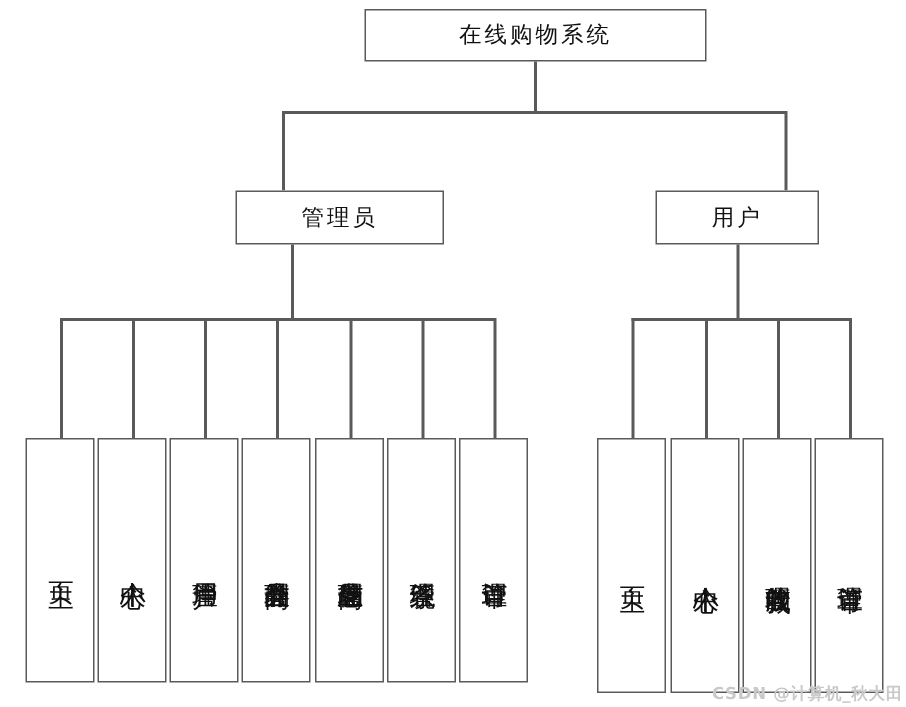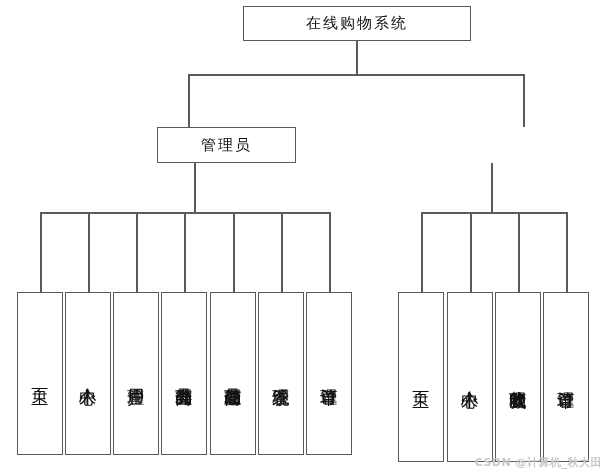--- a/index.html
+++ b/index.html
@@ -91,20 +91,23 @@
   <div class="line line-h" style="left:188px; top:74px; width:336px; height:1.5px;"></div>
 
   <div class="line line-v" style="left:188px; top:74px; width:1.5px; height:53px;"></div>
 
   <div class="line line-v" style="left:523px; top:74px; width:1.5px; height:53px;"></div>
 
   <div class="node node-branch" style="left:125px; top:127px; width:139px; height:36px;margin-left:32px;">
     <span>管理员</span>
   </div>
 
+  <div class="node node-branch" style="left:437px; top:127px; width:109px; height:36px;">
+    <span>用户</span>
+  </div>
 
   <div class="line line-v" style="left:194px; top:163px; width:1.5px; height:50px;"></div>
   <div class="line line-h" style="left:40px; top:212px; width:290px; height:1.5px;"></div>
   <div class="line line-v" style="left:40px;  top:212px; width:1.5px; height:80px;"></div>
   <div class="line line-v" style="left:88px;  top:212px; width:1.5px; height:80px;"></div>
   <div class="line line-v" style="left:136px; top:212px; width:1.5px; height:80px;"></div>
   <div class="line line-v" style="left:184px; top:212px; width:1.5px; height:80px;"></div>
   <div class="line line-v" style="left:233px; top:212px; width:1.5px; height:80px;"></div>
   <div class="line line-v" style="left:281px; top:212px; width:1.5px; height:80px;"></div>
   <div class="line line-v" style="left:329px; top:212px; width:1.5px; height:80px;"></div>

